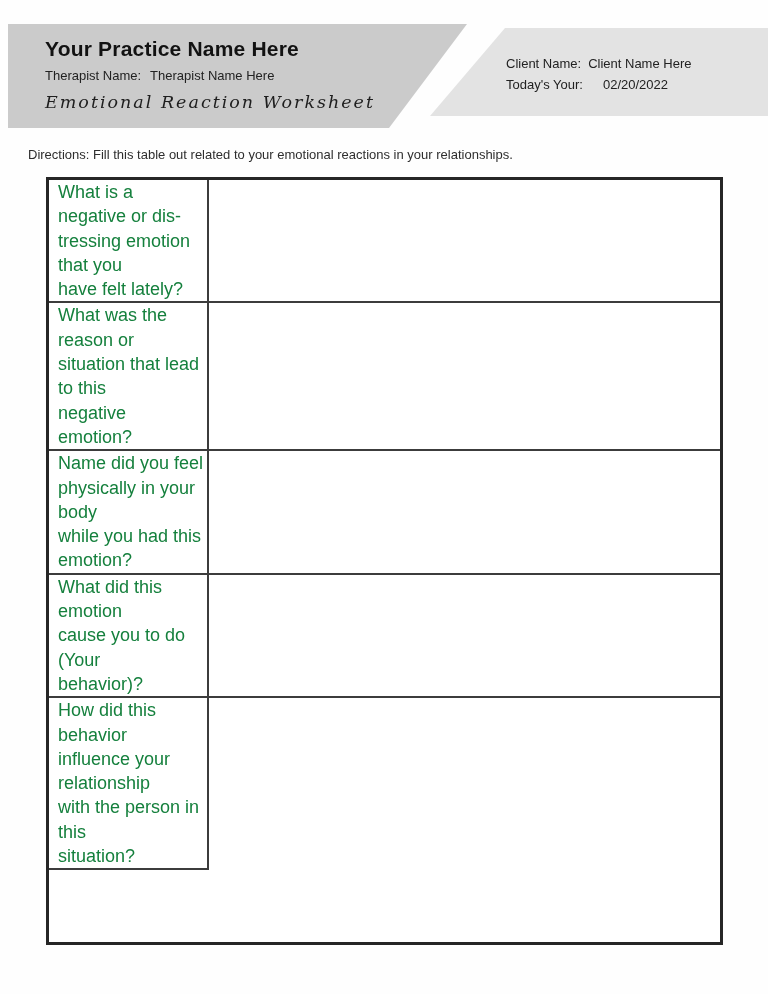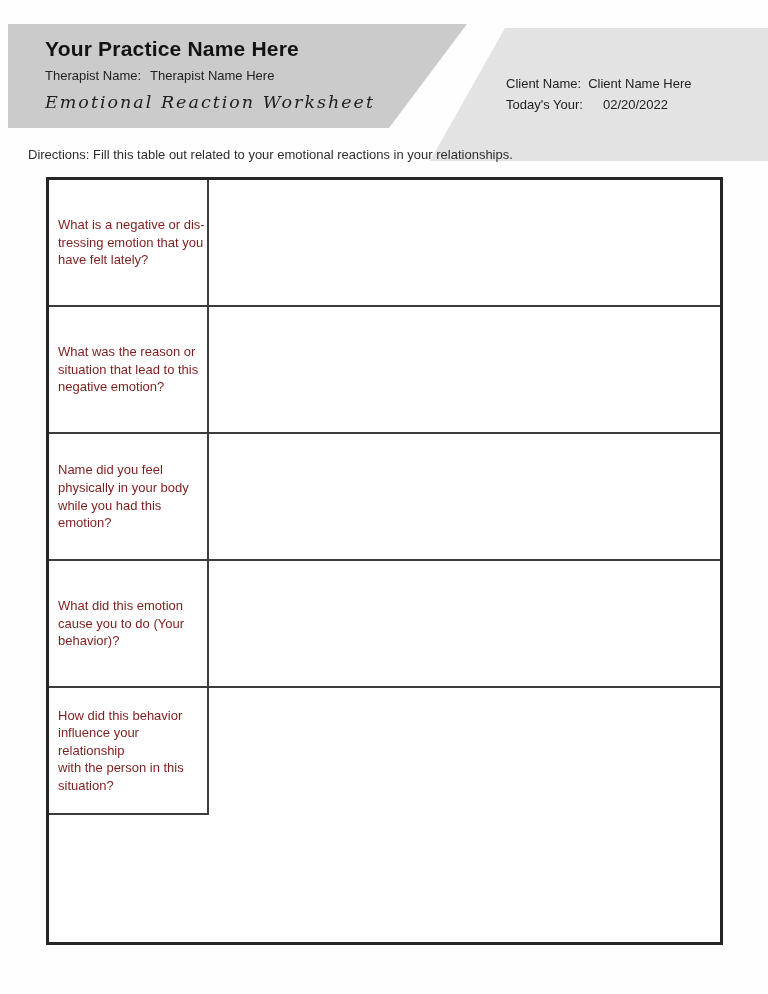--- a/index.html
+++ b/index.html
@@ -18,24 +18,24 @@
     position: absolute;
     left: 8px; top: 24px;
     width: 459px; height: 104px;
     background: #cbcbcb;
     clip-path: polygon(0 0, 100% 0, calc(100% - 78px) 100%, 0 100%);
     padding: 13px 0 0 37px;
   }
   .band-right {
     position: absolute;
     left: 430px; top: 28px;
-    width: 338px; height: 133px;
+    width: 338px; height: 88px;
     background: #e3e3e3;
     clip-path: polygon(75px 0, 100% 0, 100% 100%, 0 100%);
-    padding: 45px 0 0 76px;
+    padding: 25px 0 0 76px;
   }
   .practice-name {
     font-size: 21px;
     font-weight: 700;
     color: #121212;
     letter-spacing: 0.2px;
     line-height: 1.15;
   }
   .therapist-line {
     margin-top: 7px;
@@ -80,23 +80,23 @@
     background: #ffffff;
   }
   .qcell {
     border-right: 2px solid #3c3c3c;
     border-bottom: 2px solid #3c3c3c;
     display: flex;
     align-items: center;
     padding: 0 2px 0 9px;
   }
   .qcell .qtext {
-    font-size: 13px;
+    font-size: 18px;
     line-height: 1.35;
-    color: #7f1d1d;
+    color: #15803d;
     white-space: pre-line;
   }
   .acell {
     border-bottom: 2px solid #3c3c3c;
     background: #ffffff;
   }
   .wtable > div:nth-last-child(-n+2) { border-bottom: none; }
 </style>
 </head>
 <body>

